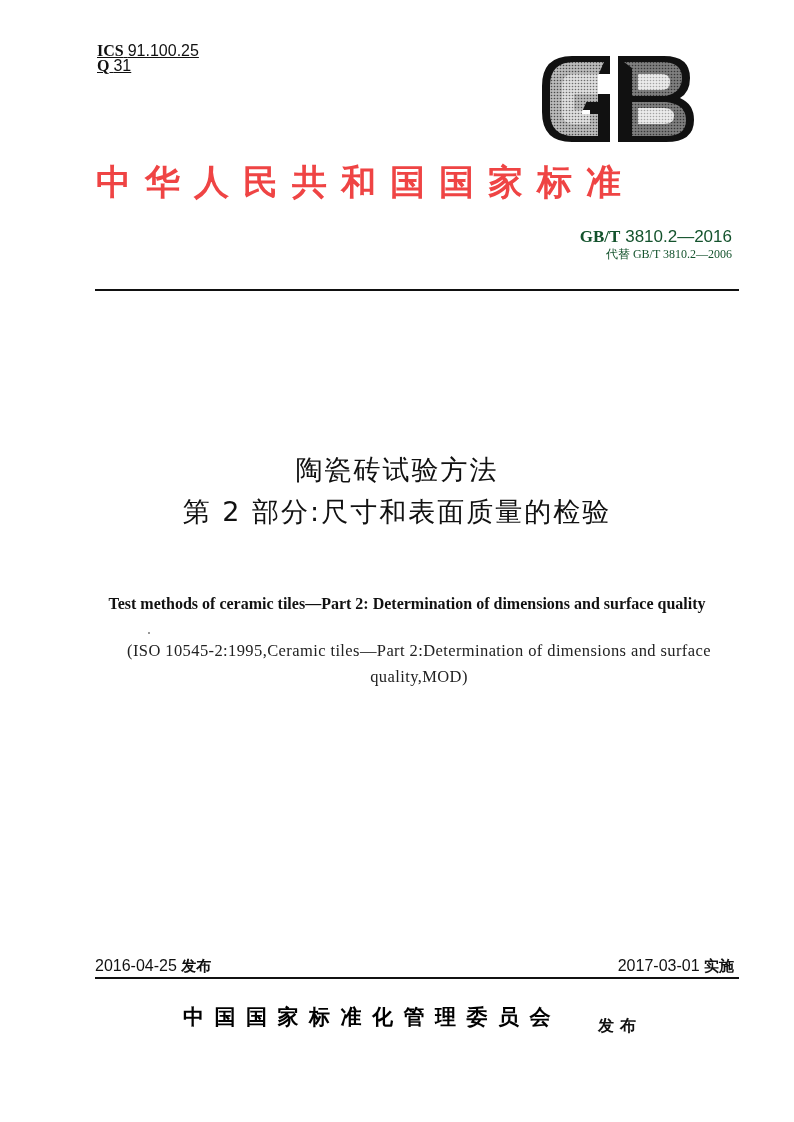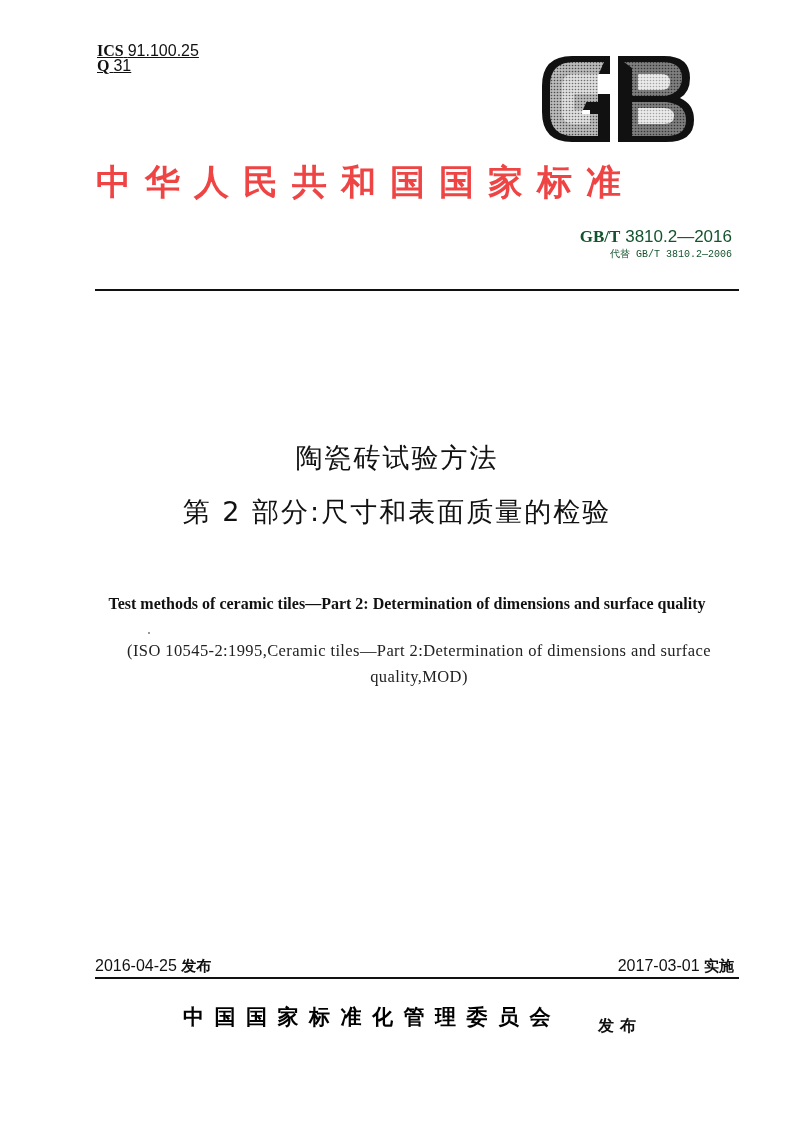--- a/index.html
+++ b/index.html
@@ -5,24 +5,24 @@
   html, body { margin: 0; padding: 0; background: #ffffff; }
   body { width: 794px; height: 1122px; position: relative; overflow: hidden; color: #111; font-family: "DejaVu Serif", serif; }
   .abs { position: absolute; }
   .ics { left: 97px; top: 43px; font-family: "Liberation Serif", serif; font-weight: bold; font-size: 16px; line-height: 15px; color: #111; text-decoration: underline; }
   .ics span.num { font-family: "Liberation Sans", sans-serif; font-weight: normal; }
   .logo { left: 538px; top: 52px; width: 160px; height: 94px; }
   .natitle { left: 96px; top: 160px; width: 650px; font-family: "DejaVu Serif", serif; font-weight: bold; font-size: 35px; letter-spacing: 14px; line-height: 44px; white-space: nowrap; color: #ef4444; }
   .stdno { right: 62px; top: 227px; text-align: right; color: #14532d; }
   .stdno .main { font-family: "Liberation Sans", sans-serif; font-size: 17px; line-height: 20px; }
   .stdno .main b { font-family: "Liberation Serif", serif; font-weight: bold; font-size: 17px; }
-  .stdno .rep { font-family: Liberation Mono, monospace; font-size: 10px; line-height: 15px; }
+  .stdno .rep { font-family: Liberation Serif, serif; font-size: 12px; line-height: 15px; }
   .rule1 { left: 95px; top: 289px; width: 644px; height: 2px; background: #111; }
   .cn-title { left: 0; width: 794px; text-align: center; font-family: "DejaVu Sans", sans-serif; font-size: 27px; color: #111; letter-spacing: 2px; }
-  .t1 { top: 440px; }
+  .t1 { top: 452px; }
   .t2 { top: 494px; }
   .en-title { left: 100px; width: 614px; top: 560px; text-align: center; font-family: "Liberation Serif", serif; font-weight: bold; font-size: 16px; line-height: 26px; color: #111; margin-top: 31px; }
   .iso { left: 124px; width: 590px; top: 638px; text-align: center; font-family: "Liberation Serif", serif; font-size: 16.5px; line-height: 26px; color: #222; letter-spacing: 0.4px; }
   .dot { left: 148px; top: 632px; width: 2px; height: 2px; background: #999; }
   .date-left { left: 95px; top: 957px; font-family: "Liberation Sans", sans-serif; font-size: 16px; color: #111; }
   .date-right { right: 60px; top: 957px; font-family: "Liberation Sans", sans-serif; font-size: 16px; color: #111; }
   .date-left b, .date-right b { font-family: "DejaVu Sans", sans-serif; font-weight: bold; font-size: 15px; }
   .rule2 { left: 95px; top: 977px; width: 644px; height: 2px; background: #111; }
   .issuers { left: 183px; top: 1003px; font-family: "DejaVu Serif", serif; font-weight: bold; color: #000; }
   .issuers .l1 { font-size: 21px; line-height: 27px; letter-spacing: -0.5px; white-space: nowrap; }

